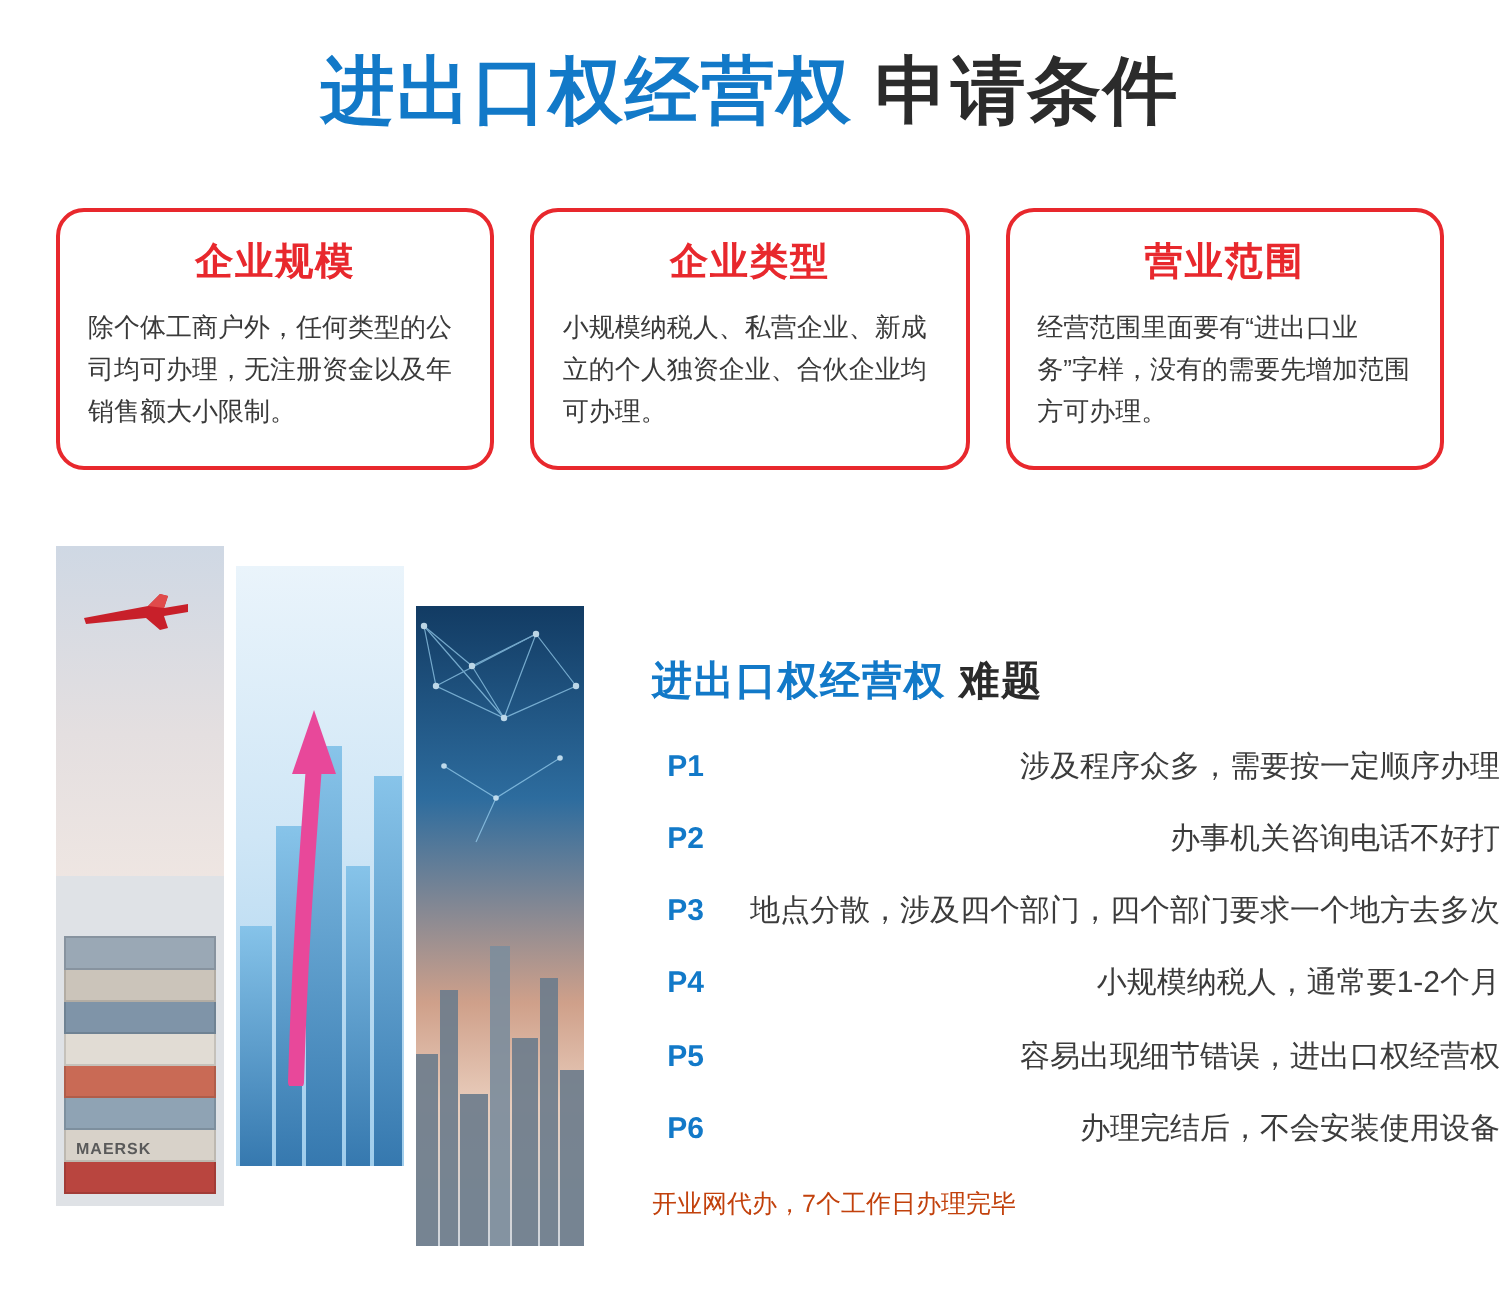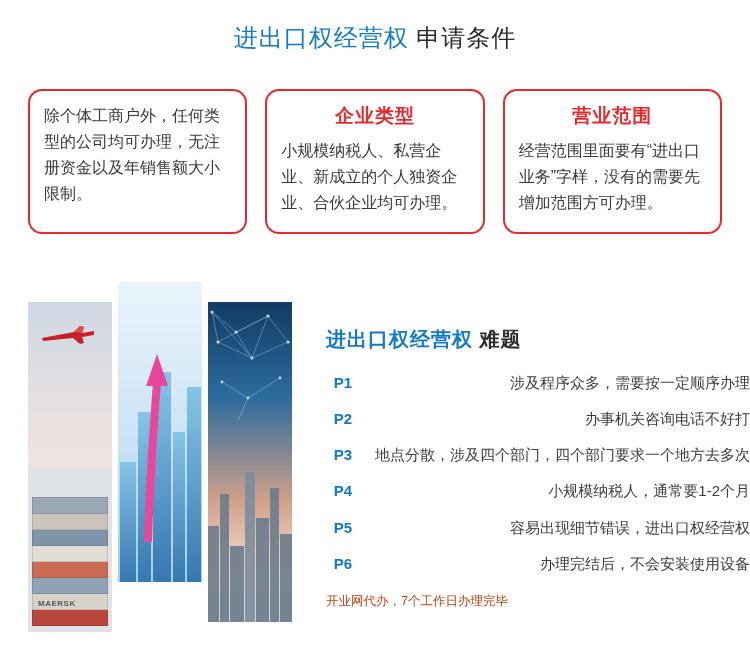--- a/index.html
+++ b/index.html
@@ -13,22 +13,22 @@
     font-family: "Liberation Sans", sans-serif;
     color: #333333;
     overflow: hidden;
     position: relative;
   }
 
   
   .page-title {
     text-align: center;
     padding-top: 24px;
-    font-size: 24px;
-    font-weight: normal;
+    font-size: 37px;
+    font-weight: bold;
     letter-spacing: 1px;
     line-height: 1.2;
   }
   .page-title .accent {
     color: #1279c8;
   }
   .page-title .dark {
     color: #2b2b2b;
   }
 
@@ -50,21 +50,21 @@
   }
   .card-title {
     text-align: center;
     color: #e8282d;
     font-size: 19px;
     font-weight: bold;
     margin-bottom: 9px;
     letter-spacing: 1px;
   }
   .card-body {
-    font-size: 16px;
+    font-size: 13px;
     line-height: 1.62;
     color: #3a3a3a;
     text-align: left;
   }
 
   
   .lower {
     margin-top: 38px;
     display: flex;
     align-items: flex-start;
@@ -74,21 +74,21 @@
   .photo-strip {
     display: flex;
     align-items: flex-start;
   }
   .photo {
     width: 84px;
     position: relative;
     overflow: hidden;
     background: #dfe7ef;
   }
-  .photo-1 { height: 330px; margin-top: 30px; }
+  .photo-1 { height: 330px; }
   .photo-2 { height: 300px; margin-top: 10px; margin-left: 6px; }
   .photo-3 { height: 320px; margin-top: 30px; margin-left: 6px; }
 
   
   .p1-sky {
     position: absolute; left: 0; right: 0; top: 0; height: 52%;
     background: linear-gradient(180deg, #cfd8e4 0%, #e4dfe0 55%, #efe6e2 100%);
   }
   .p1-plane {
     position: absolute; top: 22px; left: 12px;
@@ -169,20 +169,21 @@
 <body>
 
 <div class="page-title">
   <span class="accent">进出口权经营权</span>
   <span class="dark">申请条件</span>
 </div>
 
 <div class="cards">
 
   <div class="card">
+    <div class="card-title">企业规模</div>
     <div class="card-body">除个体工商户外，任何类型的公司均可办理，无注册资金以及年销售额大小限制。</div>
   </div>
 
   <div class="card">
     <div class="card-title">企业类型</div>
     <div class="card-body">小规模纳税人、私营企业、新成立的个人独资企业、合伙企业均可办理。</div>
   </div>
 
   <div class="card">
     <div class="card-title">营业范围</div>

